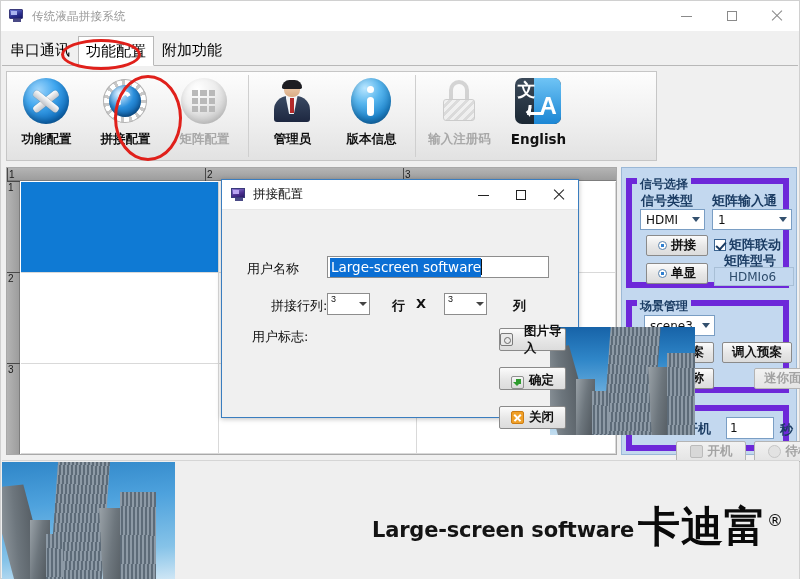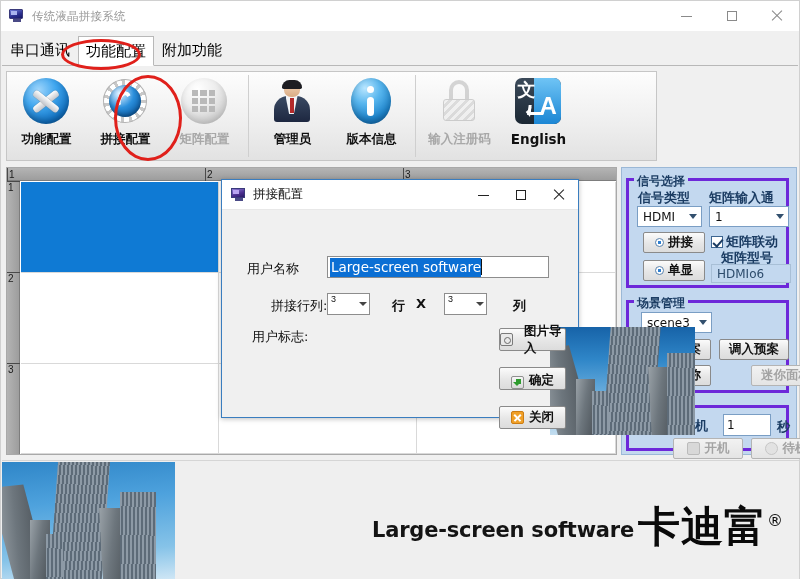--- a/index.html
+++ b/index.html
@@ -256,21 +256,21 @@
   }
   .cell { border-right: 1px solid #d9d9d9; border-bottom: 1px solid #d9d9d9; background: #fff; }
   .cell.sel { background: #0f7ad4; }
 
   
   .rightpanel {
     position: absolute; left: 620px; top: 166px; width: 176px; height: 288px;
     background: #c3d8ef;
     border: 1px solid #9bb8d6;
   }
-  .grp { position: absolute; left: 4px; width: 163px; border: 3px solid #6d28d9; }
+  .grp { position: absolute; left: 4px; width: 163px; border: 6px solid #6d28d9; }
   .grp > .cap {
     position: absolute; left: 5px; top: -8px; background: #c3d8ef; padding: 0 3px;
     font-size: 12px; font-weight: bold; color: #1b3c63;
     font-family: "DejaVu Sans","Liberation Sans",sans-serif;
   }
   .fld-label {
     font-size: 13px; font-weight: bold; color: #1b3c63;
     font-family: "DejaVu Sans","Liberation Sans",sans-serif;
   }
   select, .fakesel {
@@ -308,21 +308,21 @@
     content: ""; position: absolute; left: 3px; top: 0px; width: 4px; height: 8px;
     border: solid #1b3c63; border-width: 0 2px 2px 0; transform: rotate(42deg);
   }
   .txtfield {
     background: #ffffff; border: 1px solid #7a9ec4; font-size: 12px; color: #111;
     font-family: "DejaVu Sans","Liberation Sans",sans-serif;
     display: flex; align-items: center; padding-left: 3px;
   }
   .readonly-box {
     border: 1px solid #a8bfd6; background: #c3d8ef; color: #2d4b6b;
-    font-size: 12px; display:flex; align-items:center; padding-left:5px;
+    font-size: 12px; display:flex; align-items:center; padding-left:14px;
     font-family: "DejaVu Sans","Liberation Sans",sans-serif;
   }
 
   
   .banner {
     position: absolute; left: 1px; top: 459px; width: 797px; height: 119px;
     background: #efefef; border-top: 1px solid #d5d5d5;
   }
   .banner-img {
     position: absolute; left: 0; top: 1px; width: 173px; height: 117px;

